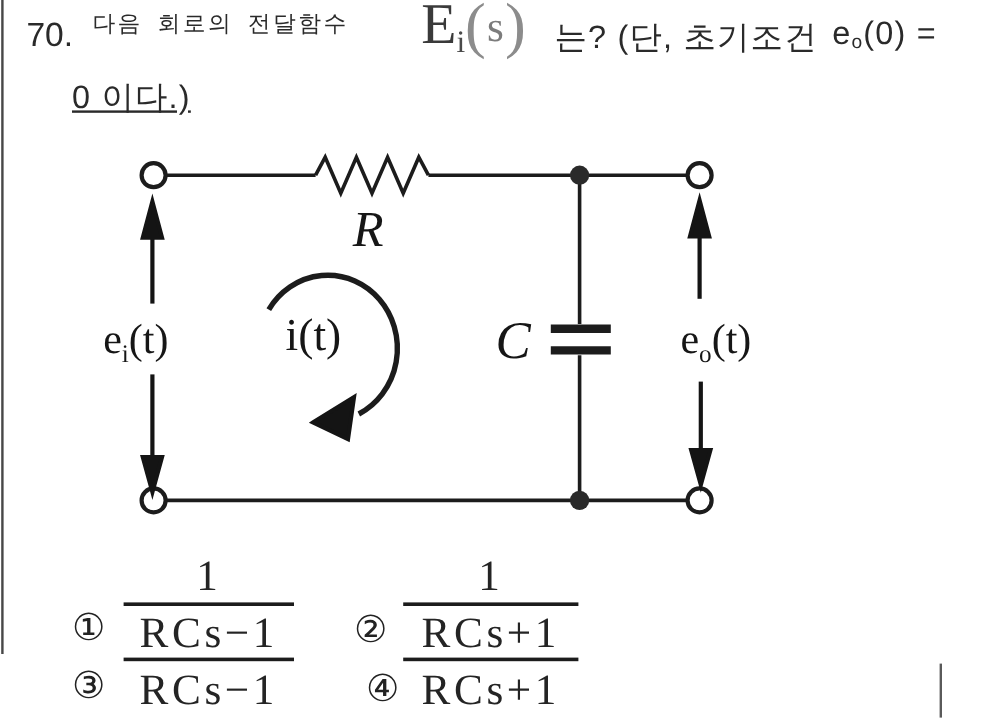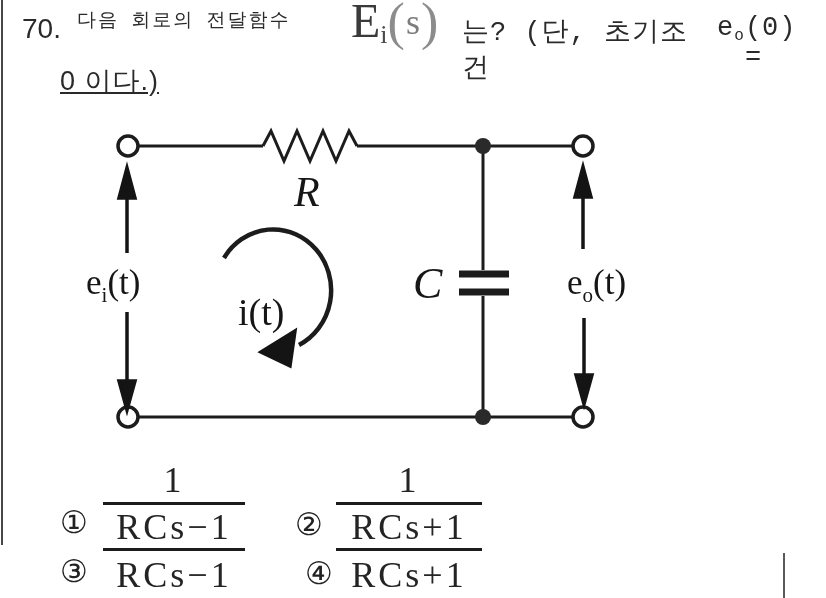--- a/index.html
+++ b/index.html
@@ -9,21 +9,21 @@
     background:#ffffff;
     font-family:"Liberation Sans", sans-serif;
     color:#1f1f1f;
     overflow:hidden;
   }
   .abs { position:absolute; }
 
   
   .q-num   { left:22px; top:13px; font-size:28px; color:#2a2a2a; }
   .q-text  { left:77px; top:7px; font-size:19px; letter-spacing:2px; word-spacing:5px; color:#2a2a2a; }
-  .q-suffix{ left:462px; top:13px; font-size:27px; letter-spacing:1px; color:#2a2a2a; display:flex; align-items:flex-start;font-family:Liberation Mono, monospace; }
+  .q-suffix{ left:462px; top:13px; font-size:27px; letter-spacing:1px; color:#2a2a2a; display:flex; align-items:flex-start; }
   .q-line2 { left:60px; top:63px; font-size:27px; letter-spacing:1px; color:#2a2a2a;text-decoration:underline; }
 
   .tf-math { left:351px; top:-4px; display:flex; align-items:flex-start;
              font-family:"Liberation Serif", serif; }
   .tf-base { font-size:48px; line-height:50px; color:#3a3a3a; }
   .tf-sub  { font-size:26px; line-height:26px; color:#4a4a4a; margin-top:26px; }
   .tf-paren{ font-size:52px; line-height:52px; color:#8c8c8c; font-weight:300; }
   .tf-arg  { font-size:36px; line-height:36px; color:#7c7c7c; margin:8px 1px 0 1px; }
 
   .cond { display:flex; align-items:flex-start; margin-left:12px; }
@@ -33,21 +33,21 @@
 
   
   .page-border-left  { left:1px;  top:0; width:2px; height:545px; background:#474747; }
   .column-rule-right { left:783px; top:553px; width:2px; height:45px; background:#5a5a5a; }
 
   
   .circuit-svg { left:0; top:0; width:826px; height:598px; pointer-events:none; }
   .clabel { font-family:"Liberation Serif", serif; color:#161616; white-space:nowrap; }
   .lbl-r  { left:294px; top:168px; font-size:42px; font-style:italic; }
   .lbl-c  { left:413px; top:258px; font-size:44px; font-style:italic; }
-  .lbl-i  { left:238px; top:258px; font-size:38px;margin-top:32px; }
+  .lbl-i  { left:238px; top:258px; font-size:38px; }
   .vlabel { display:flex; align-items:flex-start; font-family:"Liberation Serif", serif; color:#161616; }
   .lbl-ei { left:86px;  top:263px; }
   .lbl-eo { left:567px; top:263px; }
   .v-base { font-size:35px; line-height:40px; }
   .v-sub  { font-size:21px; line-height:21px; margin-top:22px; }
   .v-rest { font-size:35px; line-height:40px; }
 
   
   .marker { font-size:31px; line-height:34px; color:#222; }
   .mk1 { left:60px;  top:506px; }

